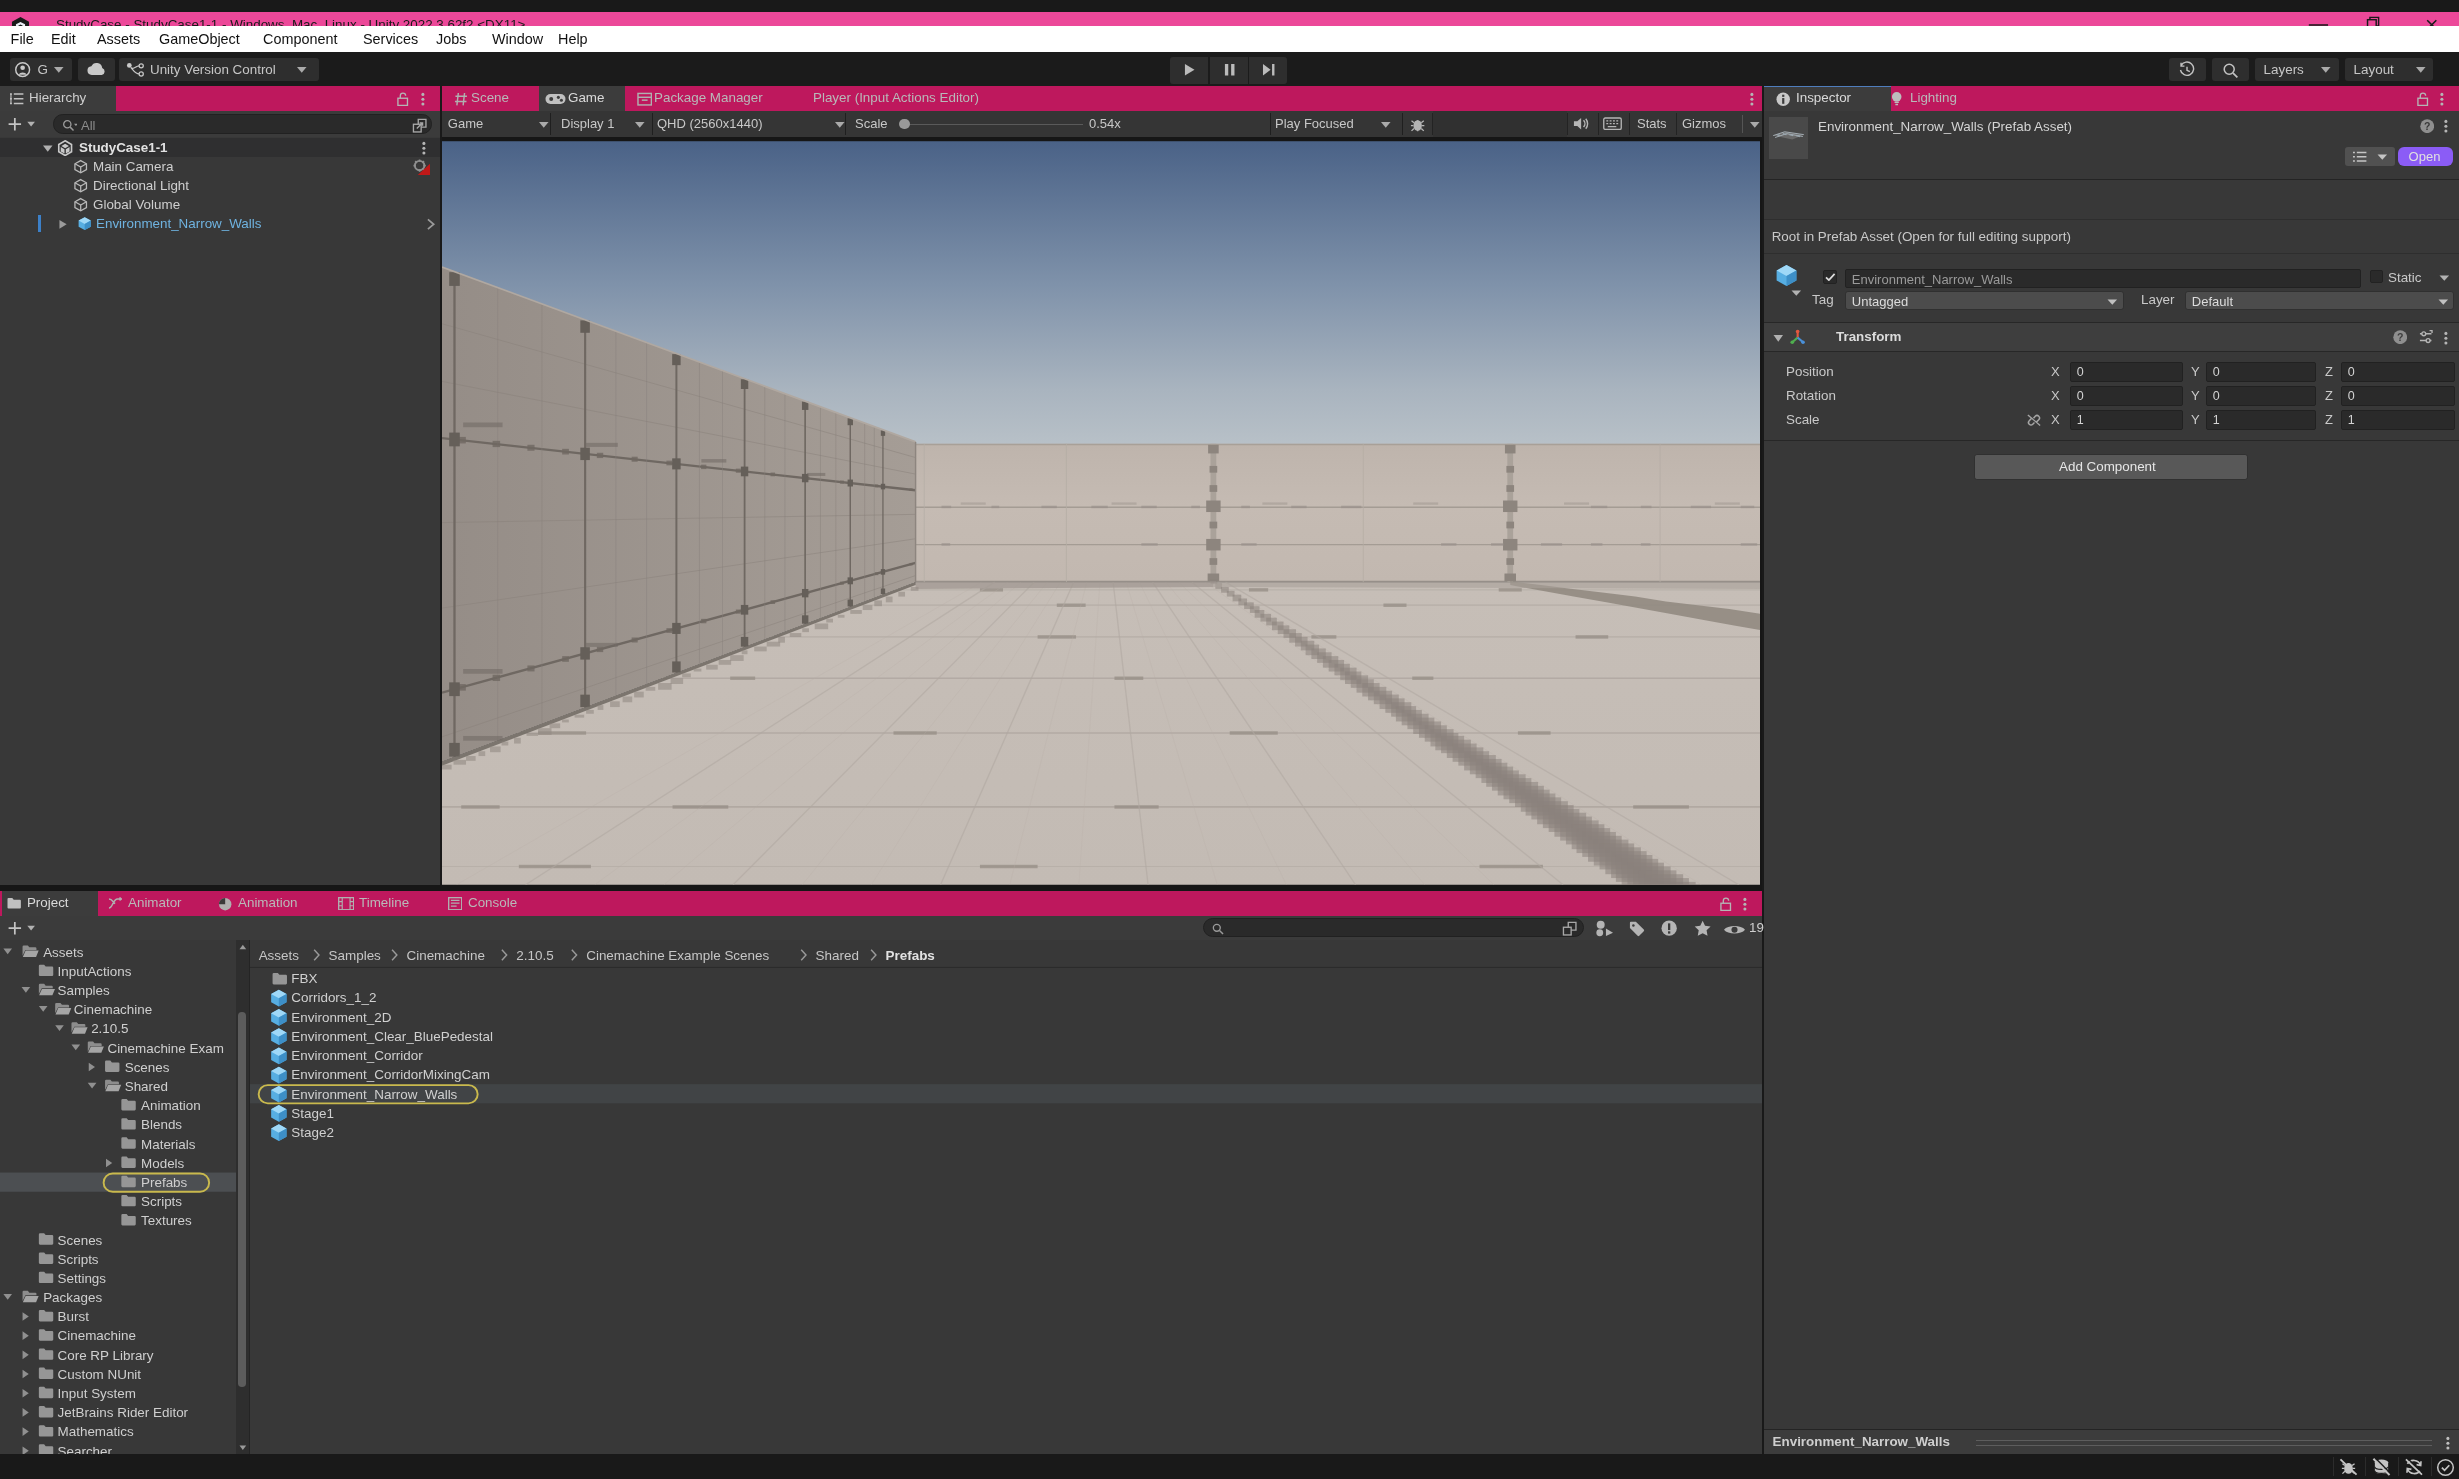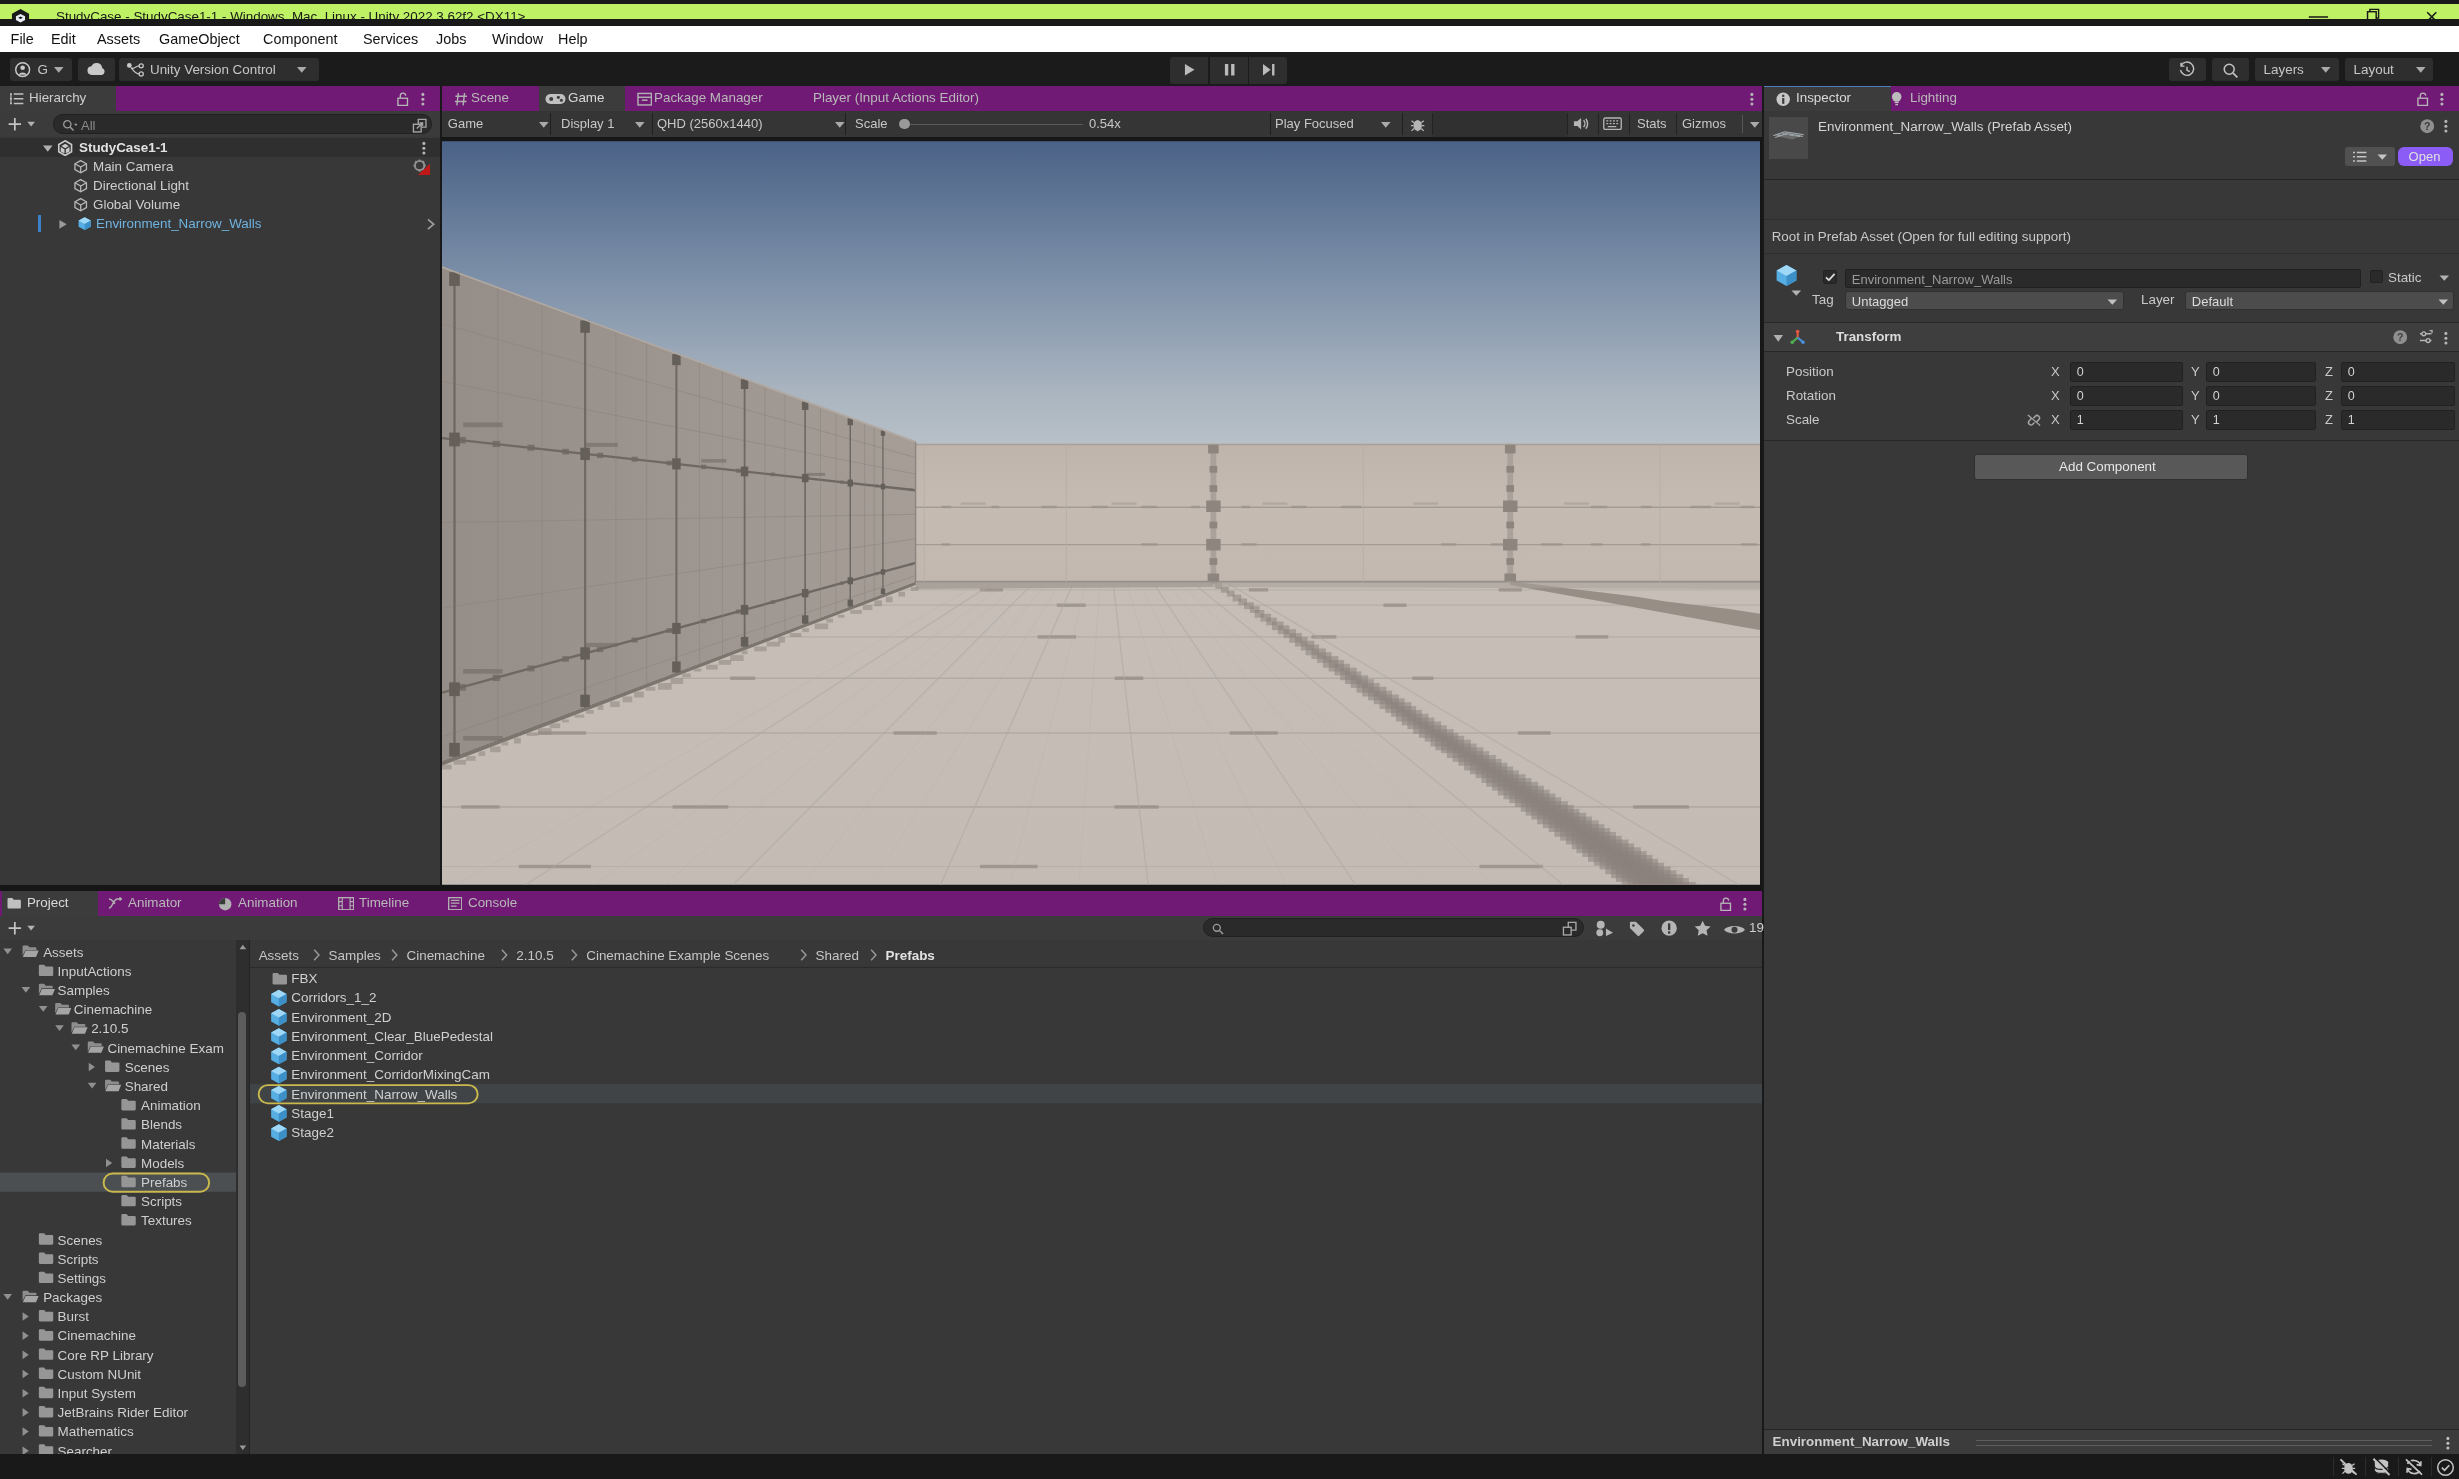--- a/index.html
+++ b/index.html
@@ -1,25 +1,25 @@
 <!DOCTYPE html>
 <html><head>
 <meta charset="utf-8">
 <style>
   * { margin:0; padding:0; box-sizing:border-box; }
   html,body { width:2459px; height:1479px; overflow:hidden; background:#191919;
     font-family:"Liberation Sans", sans-serif; }
   .abs { position:absolute; }
   #root { position:relative; width:2459px; height:1479px; }
-  .titlebar { left:0; top:4px; width:2459px; height:15px; background:#bef264; color:#191919; }
+  .titlebar { left:0; top:12px; width:2459px; height:15px; background:#ec4899; color:#191919; }
   .menubar { left:0; top:26px; width:2459px; height:26px; background:#ffffff; color:#111; }
   .menubar span { position:absolute; top:4.8px; font-size:14.4px; }
   .toolbar { left:0; top:52px; width:2459px; height:35px; background:#1b1b1b; }
   .tbtn { position:absolute; top:5.8px; height:23px; background:#2e2e2e; border-radius:2.9px; color:#c6c6c6; font-size:13.4px; }
-  .tabbar { background:#701a75;padding-left:11px; }
+  .tabbar { background:#be185d;padding-left:11px; }
   .tab { position:absolute; top:0; height:25px; background:#3c3c3c; color:#cecece; font-size:13.4px; }
   .tabtxt { position:absolute; top:0; height:25px; color:#b9b9b9; font-size:13.4px; }
   .panel { background:#383838; }
   .fld { position:absolute; background:#2a2a2a; border:1px solid #212121; border-radius:1.9px; color:#d2d2d2; font-size:12.5px; }
   .row { position:absolute; left:0; width:100%; height:19px; }
   .ftxt { color:#cfcfcf; font-size:13.4px; }
   svg text { font-family:"Liberation Sans", sans-serif; }
 </style>
 </head>
 <body>

